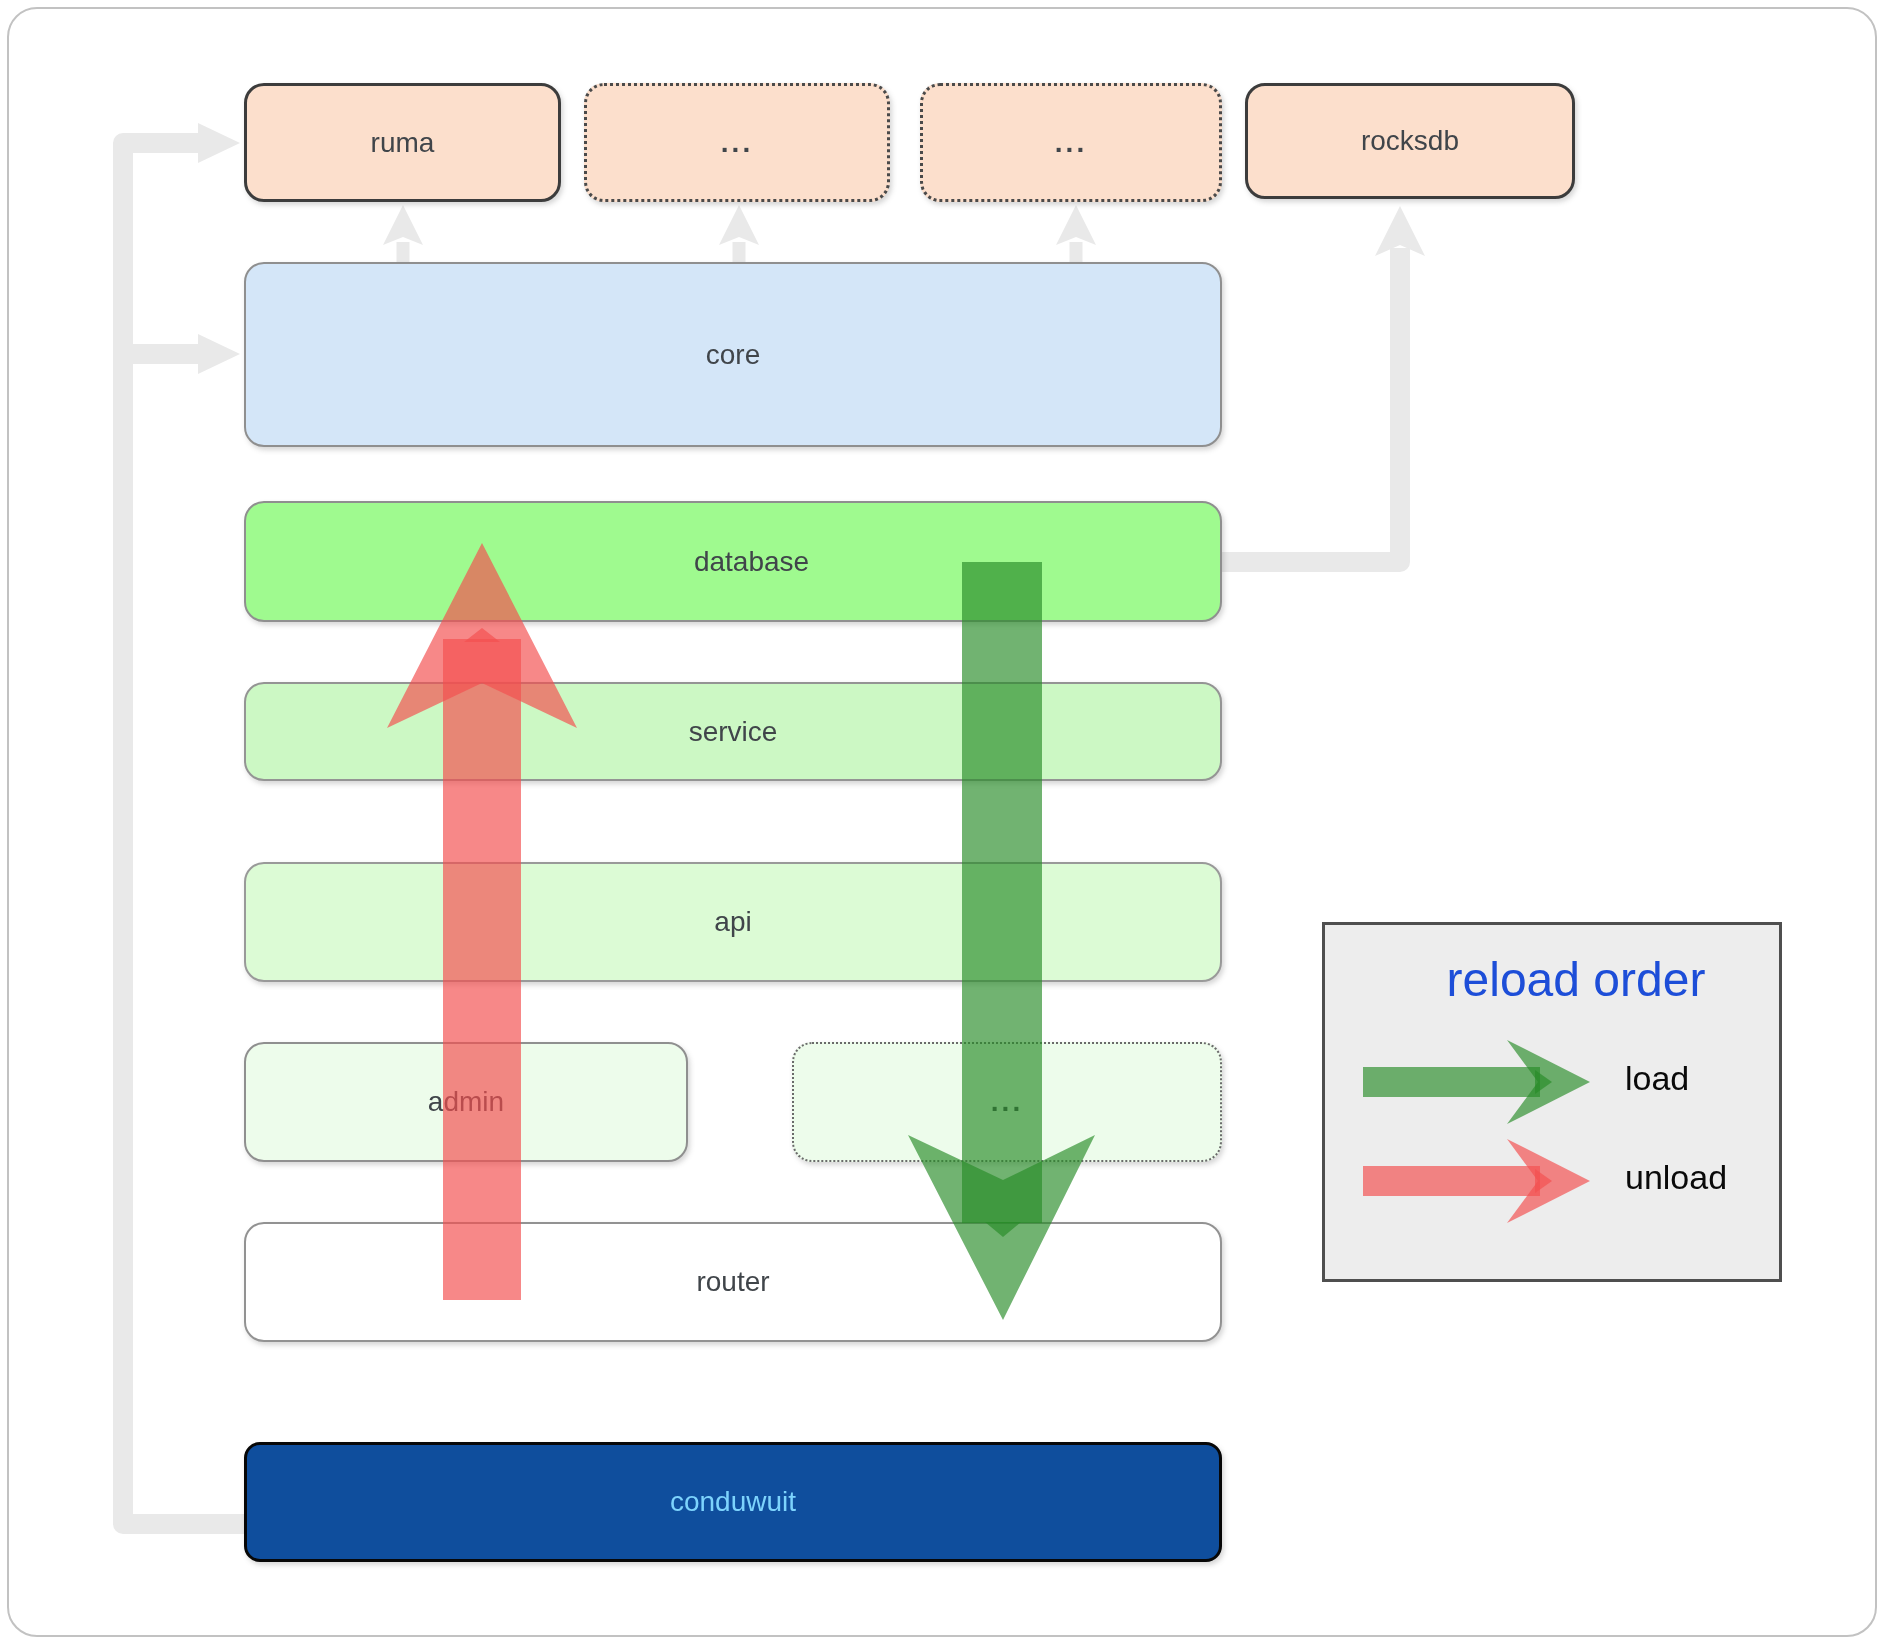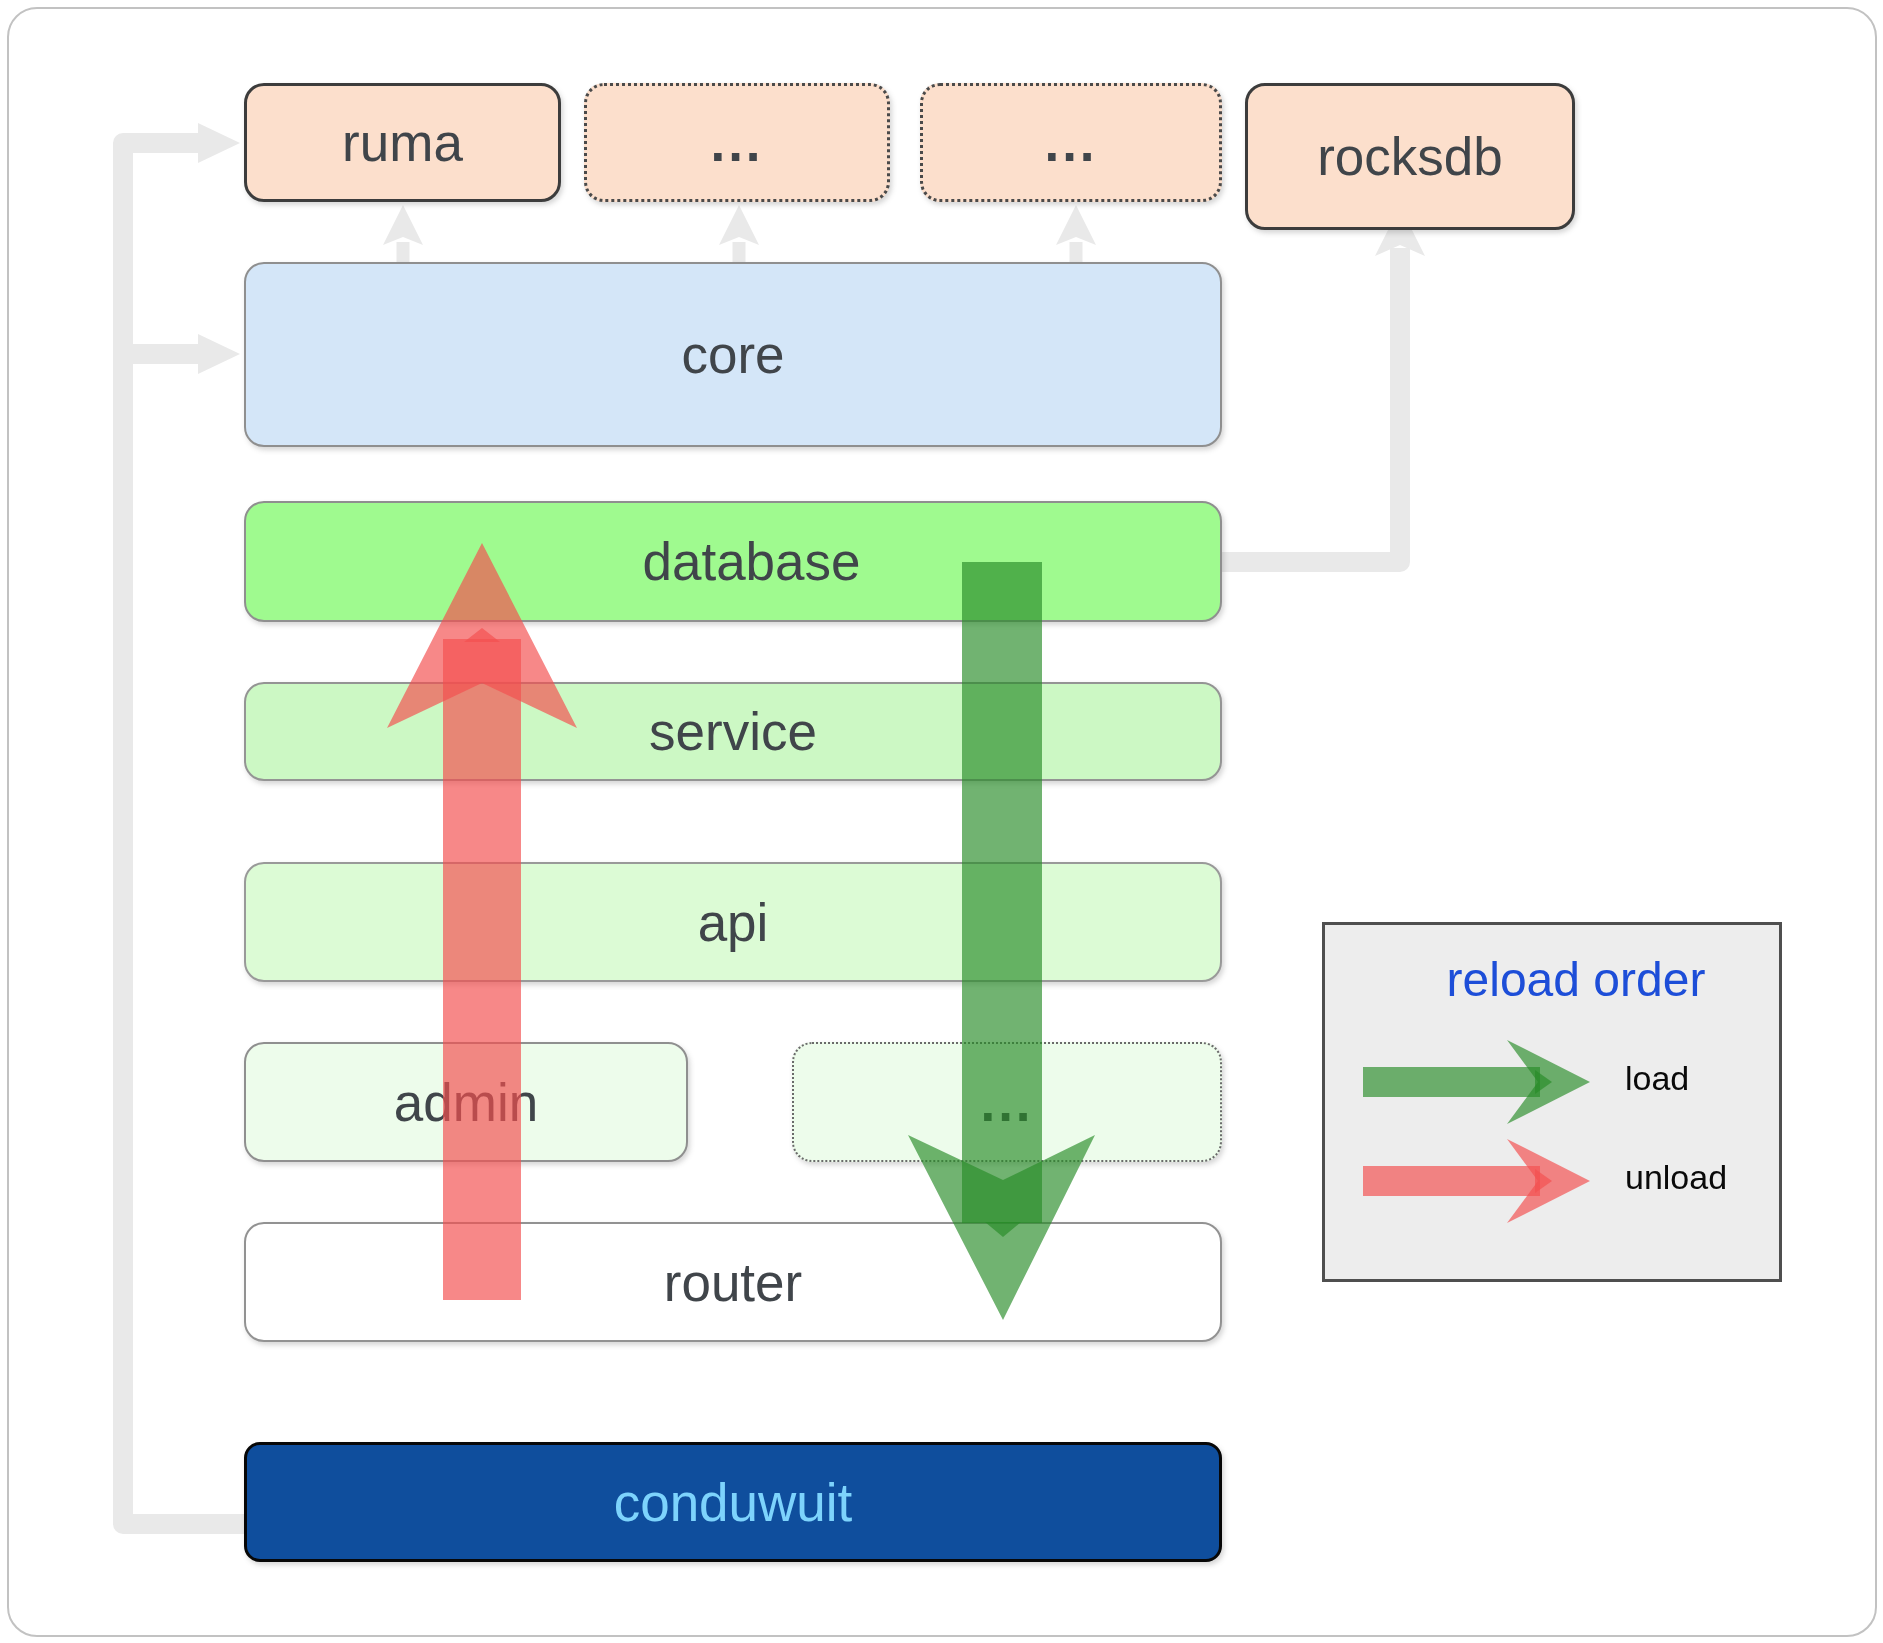--- a/index.html
+++ b/index.html
@@ -11,21 +11,21 @@
   .frame{
     position:absolute;left:7px;top:7px;width:1866px;height:1626px;
     border:2px solid #c2c2c2;border-radius:30px;background:#ffffff;
   }
   svg.layer{position:absolute;left:0;top:0;width:1883px;height:1643px;pointer-events:none;}
   #connector-layer{z-index:1;}
   #arrow-layer{z-index:3;}
   .node{
     position:absolute;z-index:2;display:flex;align-items:center;justify-content:center;
     box-sizing:border-box;border-radius:20px;
-    font-size:53px;color:#40454a;
+    font-size:28px;color:#40454a;
     box-shadow:2px 3px 5px rgba(90,90,90,0.25);
   }
   .peach{background:#fcdfcc;border:3px solid #3c3c3c;}
   .peach.dotted{border:3px dotted #4a4a4a;}
   .blue{background:#d4e6f8;border:2.5px solid #8f8f8f;}
   .green-bright{background:#9ffa8f;border:2.5px solid #8f8f8f;}
   .green-light{background:#ccf8c4;border:2.5px solid #949494;}
   .green-lighter{background:#dcfbd5;border:2.5px solid #999999;}
   .green-faint{background:#edfceb;border:2px solid #8f8f8f;}
   .green-faint.dotted{border:2px dotted #6a6a6a;}
@@ -77,21 +77,21 @@
 
   <div class="node peach" style="left:244px;top:83px;width:317px;height:119px;">
     <span class="lbl">ruma</span>
   </div>
   <div class="node peach dotted dots" style="left:584px;top:83px;width:306px;height:119px;">
     <span class="lbl">...</span>
   </div>
   <div class="node peach dotted dots" style="left:920px;top:83px;width:302px;height:119px;">
     <span class="lbl">...</span>
   </div>
-  <div class="node peach" style="left:1245px;top:83px;width:330px;height:147px;">
+  <div class="node peach" style="left:1245px;top:83px;width:330px;height:116px;">
     <span class="lbl">rocksdb</span>
   </div>
 
   <div class="node blue" style="left:244px;top:262px;width:978px;height:185px;">
     <span class="lbl">core</span>
   </div>
 
   <div class="node green-bright" style="left:244px;top:501px;width:978px;height:121px;padding-left:37px;">
     <span class="lbl">database</span>
   </div>

